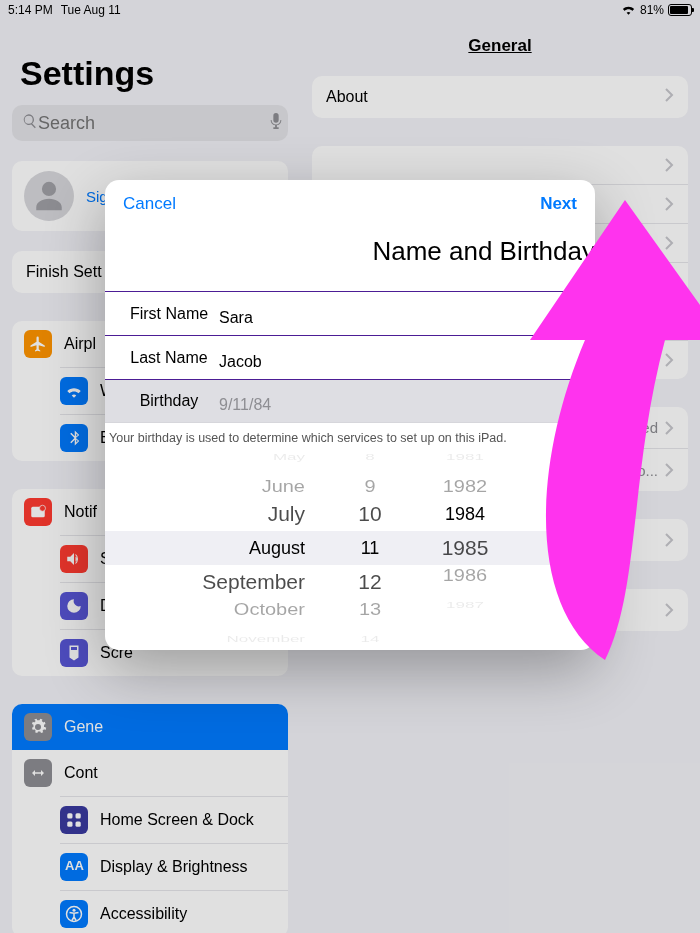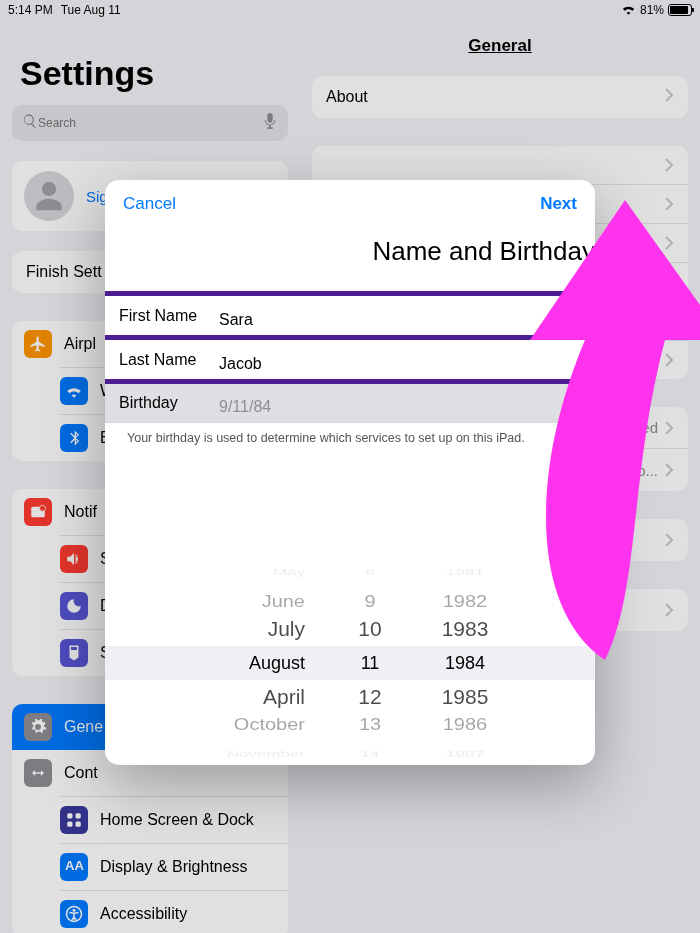--- a/index.html
+++ b/index.html
@@ -11,21 +11,21 @@
   .status-left { display: flex; gap: 8px; }
   .status-right { margin-left: auto; display: flex; align-items: center; gap: 4px; }
   .battery { width: 24px; height: 12px; border: 1px solid #000; border-radius: 3px; position: relative; }
   .battery::after { content:""; position:absolute; right:-3px; top:3px; width:2px; height:4px; background:#000; border-radius:0 1px 1px 0;}
   .battery-fill { position:absolute; left:1px; top:1px; bottom:1px; width: 80%; background:#000; border-radius:1px;}
 
   
   .sidebar { position: absolute; left: 0; top: 22px; width: 300px; bottom: 0; padding: 26px 12px 0 12px; }
   .settings-title { font-size: 34px; font-weight: 700; margin: 6px 0 12px 8px; }
   .search-wrap { background: #e3e3e8; border-radius: 10px; height: 36px; display:flex; align-items:center; padding: 0 10px; color:#8e8e93; margin-bottom: 20px; }
-  .search-wrap input { border:none; background:transparent; flex:1; font-size:12px; color:#000; outline:none;}
+  .search-wrap input { border:none; background:transparent; flex:1; font-size:18px; color:#000; outline:none;}
   .mic { width:14px; }
 
   .profile-card { background:#fff; border-radius:10px; display:flex; align-items:center; padding:10px 12px; margin-bottom:20px;}
   .avatar { width:50px; height:50px; border-radius:50%; background:#d8d8dc; display:flex; align-items:center; justify-content:center; margin-right:12px;}
   .avatar svg { width:34px; height:34px; fill:#a0a0a6;}
   .profile-text { font-size:15px; color:#007aff; font-weight:500;}
   .finish-row { background:#fff; border-radius:10px; padding:12px 14px; font-size:16px; margin-bottom:28px; display:flex; justify-content:space-between; align-items:center;}
 
   .group { background:#fff; border-radius:10px; margin-bottom: 28px; overflow:hidden;}
   .row { display:flex; align-items:center; padding: 9px 12px; min-height: 42px; font-size:16px; position:relative;}
@@ -40,32 +40,32 @@
   .detail { position:absolute; left:300px; right:0; top:22px; bottom:0; padding-top: 8px; }
   .detail-title { text-align:center; font-size:17px; font-weight:600; margin:6px 0 20px;text-decoration:underline;}
   .dgroup { background:#fff; border-radius:10px; margin: 0 12px 28px 12px; overflow:hidden;}
   .drow { display:flex; align-items:center; padding:12px 14px; font-size:16px; justify-content:space-between;}
   .drow + .drow { border-top:1px solid #e5e5ea;}
   .badge-1 { background:#ff3b30; color:#fff; width:20px; height:20px; border-radius:50%; display:flex;align-items:center;justify-content:center; font-size:13px; margin-right:6px;}
   .drow-right { display:flex; align-items:center; gap:6px; color:#8e8e93;}
   .sub { color:#8e8e93; font-size:15px;}
 
   
-  .modal { position:absolute; left:105px; top:180px; width:490px; height:585px; background:#fff; border-radius:14px; z-index:10; box-shadow: 0 20px 60px rgba(0,0,0,0.3); overflow:hidden;}
+  .modal { position:absolute; left:105px; top:180px; width:490px; height:470px; background:#fff; border-radius:14px; z-index:10; box-shadow: 0 20px 60px rgba(0,0,0,0.3); overflow:hidden;}
   .modal-header { display:flex; justify-content:space-between; align-items:center; padding: 14px 18px 6px;}
   .modal-header span { font-size:17px; color:#007aff;}
   .modal-header .next { font-weight:600;}
   .modal-title { text-align:right; font-size:26px; font-weight:400; margin: 16px 0 24px;}
-  .field-row { display:flex; align-items:center; height:44px; border-top:5px solid #4c1d95; padding: 0 14px;}
+  .field-row { display:flex; align-items:center; height:44px; border-top:1px solid #4c1d95; padding: 0 14px; text-align: center;}
   .field-row.last { border-bottom:1px solid #d6d6db;}
   .field-row.gray { background:#dedee3;}
   .field-label { width: 100px; font-size:16px; font-weight:500;}
   .field-value { font-size:16px; color:#000;margin-top:8px;}
   .field-value.gray-text { color:#8e8e93;}
-  .hint { font-size:12.5px; color:#555; padding:8px 22px;}
+  .hint { font-size:12.5px; color:#555; padding:8px 4px;}
 
   .picker { position:absolute; bottom:0; left:0; right:0; height:204px; overflow:hidden;}
   .picker-col { position:absolute; top:0; bottom:0; text-align:center; }
   .picker-col.months { left:40px; width:180px; text-align:right; padding-right:20px;}
   .picker-col.days { left:230px; width:70px;}
   .picker-col.years { left:310px; width:100px;}
   .picker-item { height:34px; line-height:34px; font-size:21px; color:#000;}
   .pi-0 { opacity:0.08; transform:scaleY(0.5) translateY(22px); font-size:17px;}
   .pi-1 { opacity:0.35; transform:scaleY(0.8) translateY(8px); font-size:20px;}
   .pi-2 { opacity:0.7; }
@@ -357,41 +357,40 @@
   <div class="hint">Your birthday is used to determine which services to set up on this iPad.</div>
 
   <div class="picker">
     <div class="picker-highlight"></div>
     <div class="picker-col months" id="pk-months">
         <div class="picker-inner">
           <div class="picker-item pi-0">May</div>
           <div class="picker-item pi-1">June</div>
           <div class="picker-item pi-2">July</div>
           <div class="picker-item pi-3">August</div>
-          <div class="picker-item pi-4">April</div>
+          <div class="picker-item pi-4">September</div>
           <div class="picker-item pi-5">October</div>
           <div class="picker-item pi-6">November</div>
         </div>
       </div>
     <div class="picker-col days" id="pk-days">
         <div class="picker-inner">
           <div class="picker-item pi-0">8</div>
           <div class="picker-item pi-1">9</div>
           <div class="picker-item pi-2">10</div>
           <div class="picker-item pi-3">11</div>
           <div class="picker-item pi-4">12</div>
           <div class="picker-item pi-5">13</div>
           <div class="picker-item pi-6">14</div>
         </div>
       </div>
     <div class="picker-col years" id="pk-years">
         <div class="picker-inner">
           <div class="picker-item pi-0">1981</div>
           <div class="picker-item pi-1">1982</div>
-          <div class="picker-item pi-2">1983</div>
           <div class="picker-item pi-3">1984</div>
           <div class="picker-item pi-4">1985</div>
           <div class="picker-item pi-5">1986</div>
           <div class="picker-item pi-6">1987</div>
         </div>
       </div>
   </div>
 </div>
 
 <svg class="arrow-annot" style="left:470px; top:190px;" width="260" height="490" viewBox="0 0 260 490">

